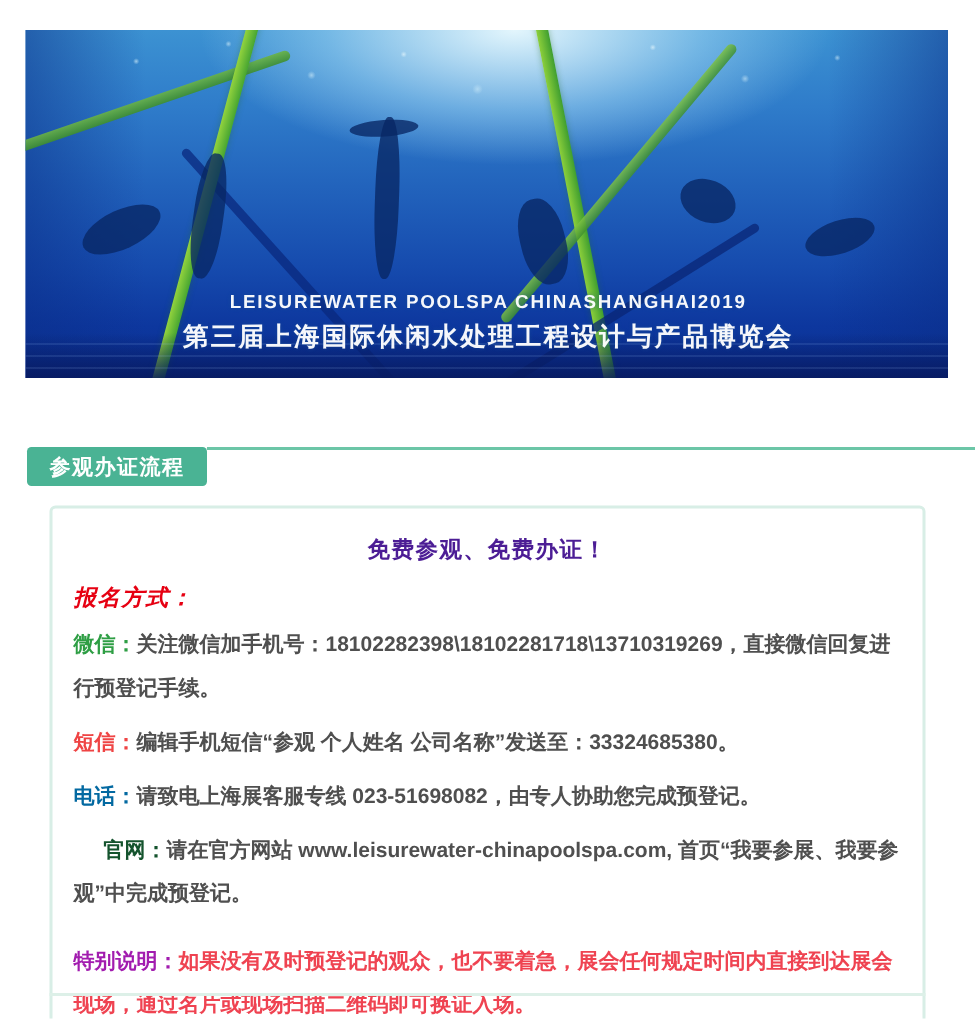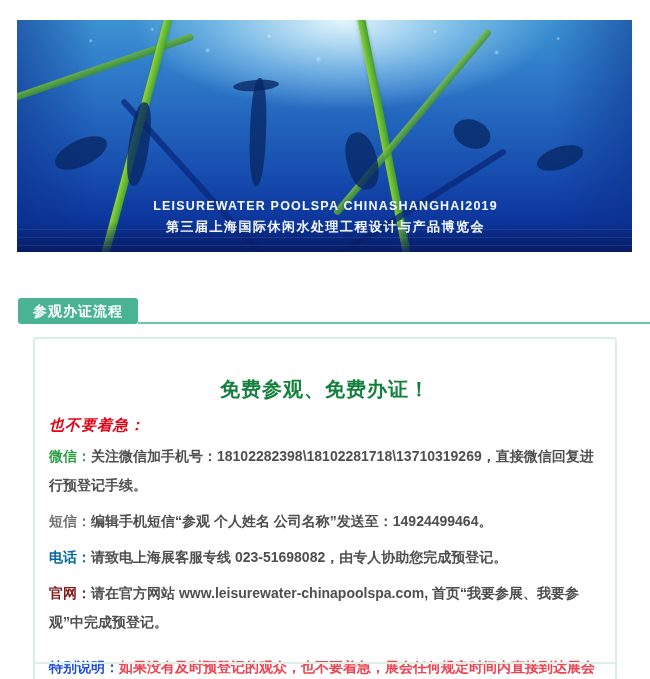--- a/index.html
+++ b/index.html
@@ -44,41 +44,41 @@
   .swimmer-4{left:330px;top:112px;width:30px;height:58px;transform:rotate(-14deg);border-radius:45%;}
   .swimmer-5{left:436px;top:100px;width:38px;height:28px;transform:rotate(22deg);}
   .swimmer-6{left:519px;top:127px;width:48px;height:22px;transform:rotate(-18deg);}
   .pool-floor{position:absolute;left:0;bottom:0;width:100%;height:30px;
     background:
       repeating-linear-gradient(180deg,rgba(255,255,255,0) 0 7px,rgba(160,200,255,.12) 7px 8px),
       linear-gradient(180deg,rgba(8,28,100,0),rgba(7,24,92,.85));}
   .hero-caption{position:absolute;left:0;right:0;bottom:16px;text-align:center;color:#ffffff;
     padding-left:2px;text-shadow:0 0 3px rgba(25,80,150,.65);}
   .cap-en{font-size:12.5px;font-weight:bold;letter-spacing:1.2px;opacity:.96;}
-  .cap-cn{font-size:13px;font-weight:bold;letter-spacing:1.5px;margin-top:5px;opacity:.96;}
+  .cap-cn{font-size:17px;font-weight:bold;letter-spacing:1.5px;margin-top:5px;opacity:.96;}
 
   
-  .section-head{position:absolute;left:18px;top:298px;width:632px;display:flex;align-items:flex-end;}
+  .section-head{position:absolute;left:18px;top:298px;width:632px;display:flex;align-items:flex-start;}
   .badge{background:#4ab394;color:#ffffff;font-size:14px;font-weight:bold;letter-spacing:1px;
     height:26px;line-height:26px;padding:0 15px;border-radius:3px;flex:0 0 auto;}
   .head-rule{flex:1 1 auto;height:2px;background:#6cc6a7;}
 
   
   .notice-box{position:absolute;left:33px;top:337px;width:584px;box-sizing:border-box;
     background:#ffffff;border:2px solid #d8eee6;border-radius:4px;padding:18px 14px 8px 14px;}
-  .headline{text-align:center;color:#15803d;font-size:20px;font-weight:bold;letter-spacing:1px;margin-top:19px;}
+  .headline{text-align:center;color:#4c1d95;font-size:15px;font-weight:bold;letter-spacing:1px;}
   .method-title{color:#e60012;font-size:15px;font-weight:bold;font-style:italic;margin-top:13px;letter-spacing:1px;}
   .item{margin:7px 0 0 0;font-size:14px;font-weight:bold;color:#4f4f4f;line-height:29px;}
   .lab{font-weight:bold;}
   .lab-wechat{color:#2e9e44;}
-  .lab-sms{color:#737373;}
+  .lab-sms{color:#ef4444;}
   .lab-phone{color:#0369a1;}
-  .lab-web{color:#7f1d1d;}
+  .lab-web{color:#14532d;margin-left:20px;}
   .item-special{margin-top:16px;color:#ef4351;}
-  .lab-special{color:#1d4ed8;}
+  .lab-special{color:#a21caf;}
   .bottom-rule{position:absolute;left:33px;top:662px;width:584px;height:0;border-top:2px solid #ddf0e8;}
 </style>
 </head>
 <body>
 
 <div class="page">
 
   <div class="hero">
     <div class="rope rope-left"></div>
     <div class="rope rope-dark-left"></div>
@@ -100,28 +100,28 @@
     </div>
   </div>
 
   <div class="section-head">
     <div class="badge">参观办证流程</div>
     <div class="head-rule"></div>
   </div>
 
   <div class="notice-box">
     <div class="headline">免费参观、免费办证！</div>
-    <div class="method-title">也不要着急：</div>
+    <div class="method-title">报名方式：</div>
 
     <p class="item">
       <span class="lab lab-wechat">微信：</span><span>关注微信加手机号：18102282398\18102281718\13710319269，直接微信回复进行预登记手续。</span>
     </p>
 
     <p class="item">
-      <span class="lab lab-sms">短信：</span><span>编辑手机短信“参观 个人姓名 公司名称”发送至：14924499464。</span>
+      <span class="lab lab-sms">短信：</span><span>编辑手机短信“参观 个人姓名 公司名称”发送至：33324685380。</span>
     </p>
 
     <p class="item">
       <span class="lab lab-phone">电话：</span><span>请致电上海展客服专线 023-51698082，由专人协助您完成预登记。</span>
     </p>
 
     <p class="item">
       <span class="lab lab-web">官网：</span><span>请在官方网站 www.leisurewater-chinapoolspa.com, 首页“我要参展、我要参观”中完成预登记。</span>
     </p>
 

